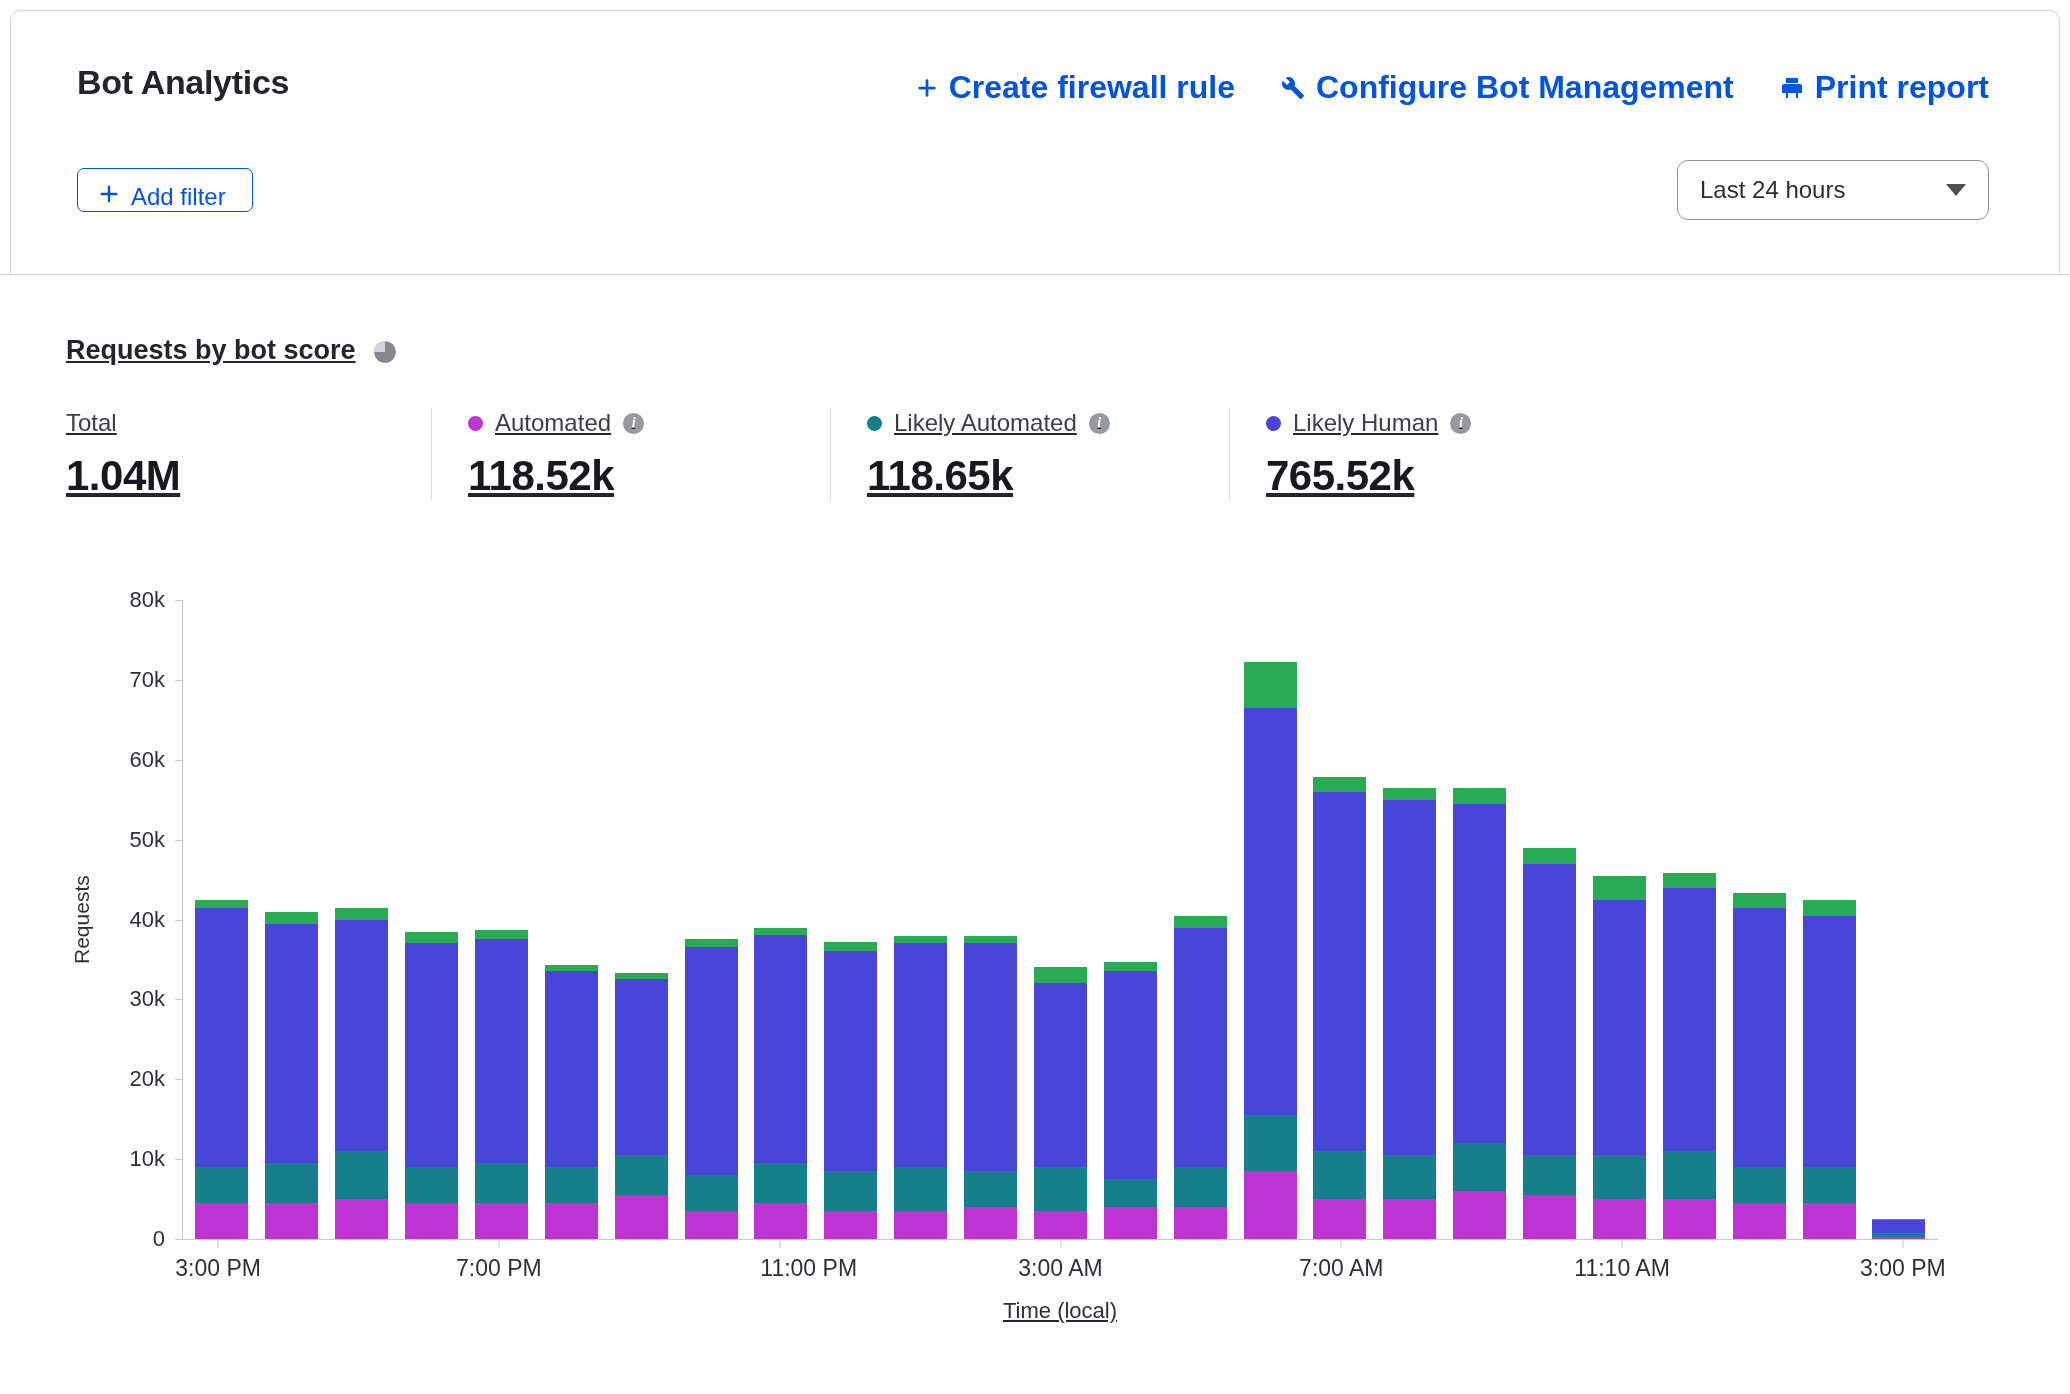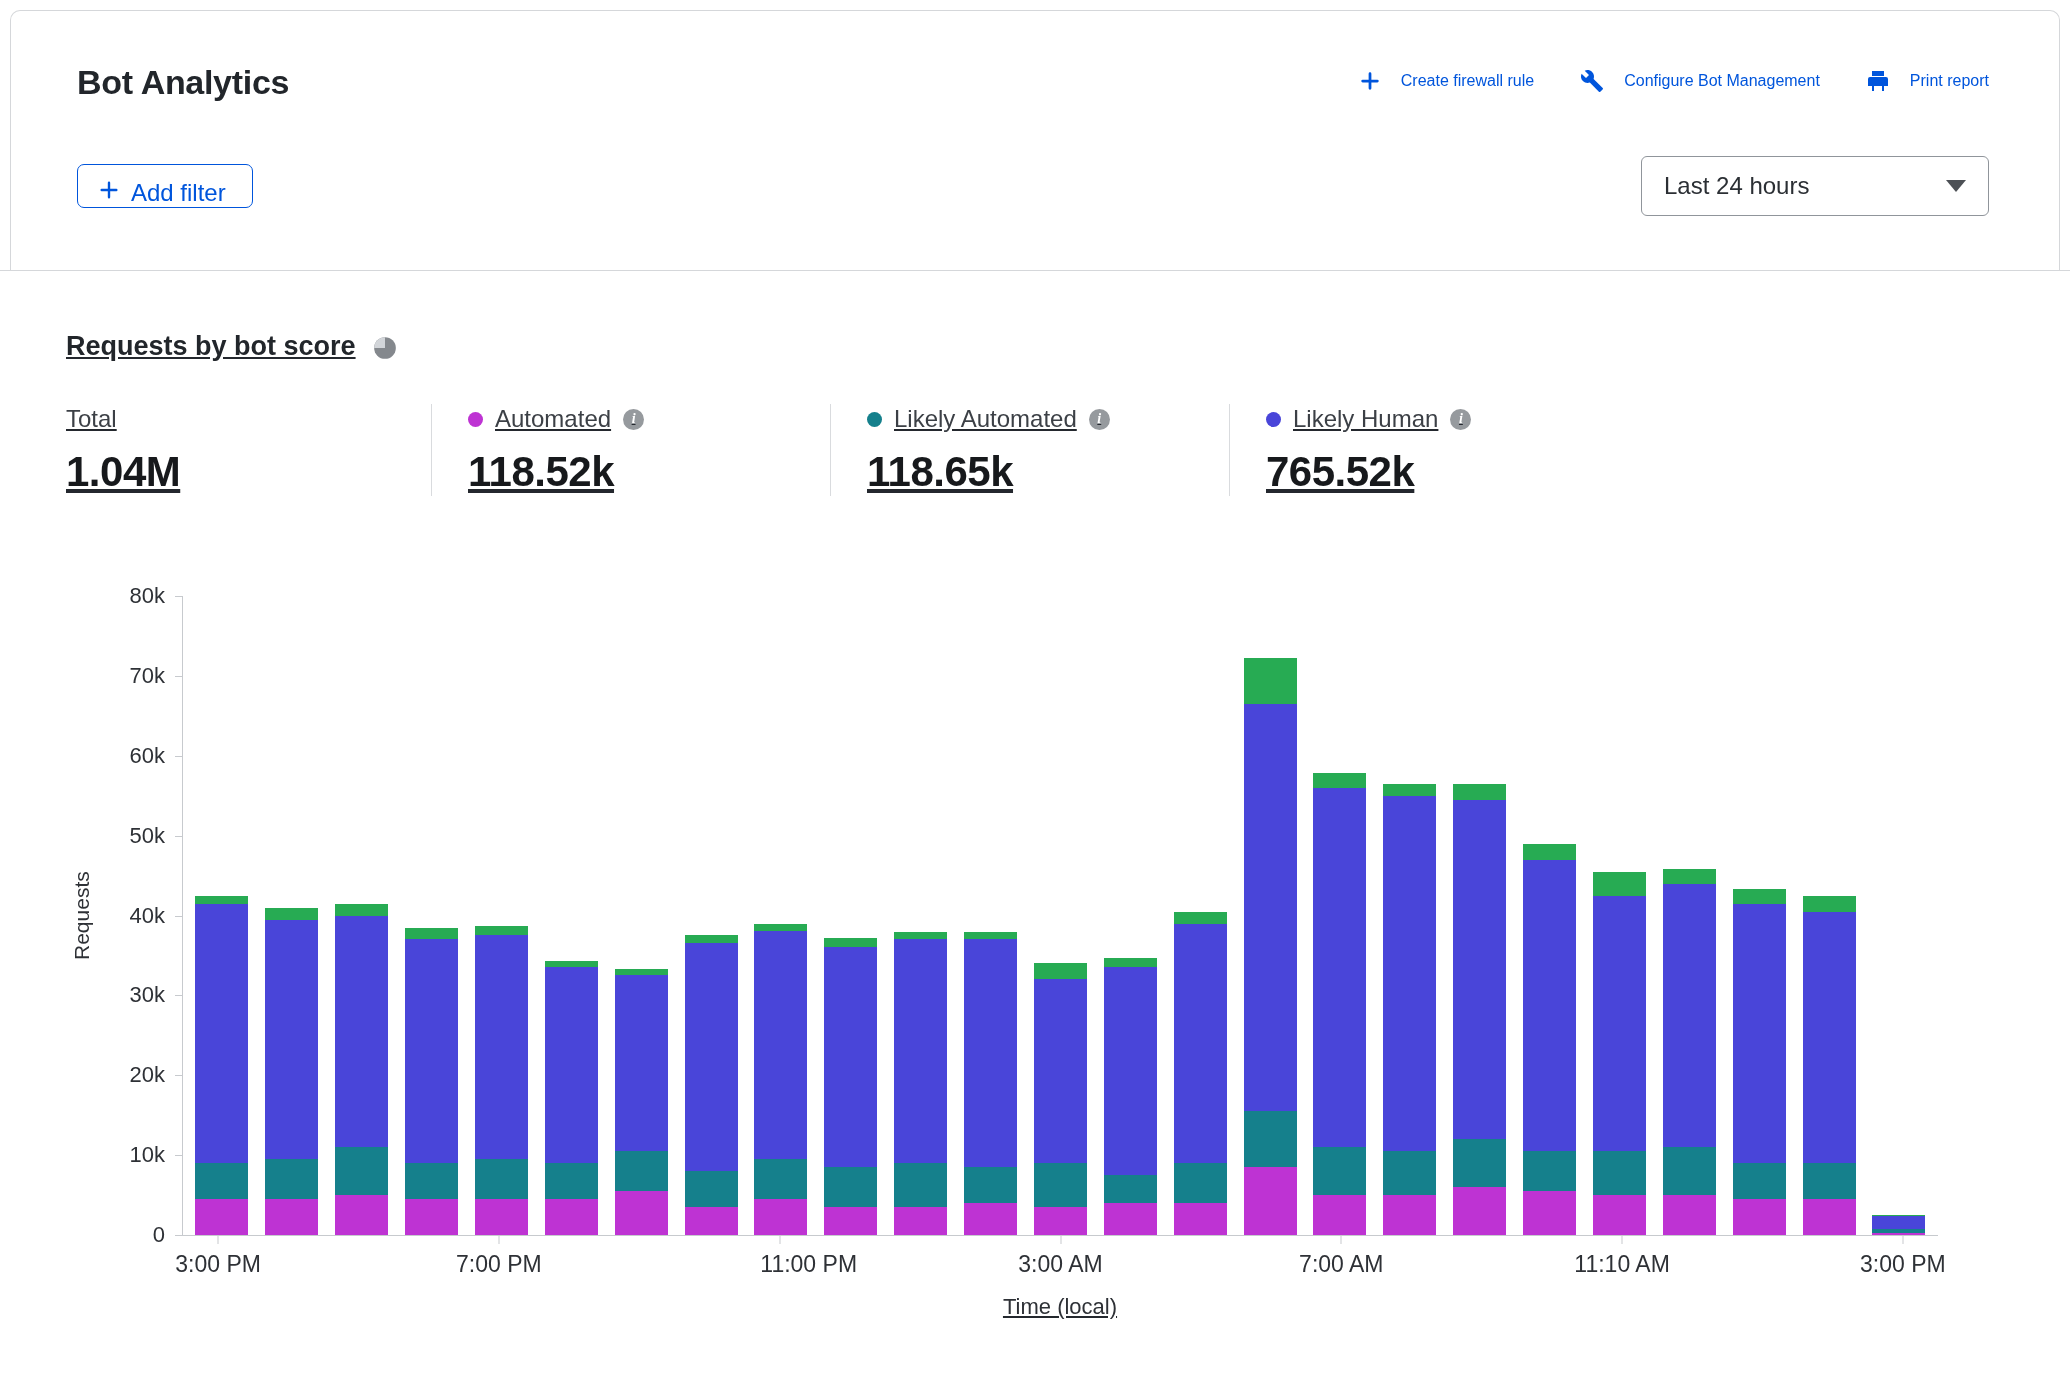--- a/index.html
+++ b/index.html
@@ -12,34 +12,34 @@
     margin:10px 10px 0 10px;
     border:1px solid #d5d7da;
     border-bottom:none;
     border-radius:10px 10px 0 0;
     padding:52px 70px 54px 66px;
   }
   .header-row { display:flex; justify-content:space-between; align-items:flex-start; }
   .page-title { font-size:34px; font-weight:700; margin:0; color:#22262b; letter-spacing:-0.3px; }
   .actions { display:flex; align-items:center; gap:46px; margin-top:6px; }
   .action-link {
-    display:inline-flex; align-items:center; gap:20px;
-    color:#0055dc; font-size:16px; text-decoration:none; cursor:pointer; font-weight:400;
+    display:inline-flex; align-items:center; gap:11px;
+    color:#0055dc; font-size:32px; text-decoration:none; cursor:pointer; font-weight:700;
   }
   .action-link svg { display:block; }
 
   .filter-row { display:flex; justify-content:space-between; align-items:center; margin-top:54px; }
   .add-filter {
     display:inline-flex; align-items:center; gap:11px;
     background:#fff; border:1px solid #0055dc; color:#0055dc;
     font-size:24px; font-family:inherit; padding:14px 26px 0 20px; border-radius:7px; cursor:pointer;
   }
   .dropdown {
     display:flex; align-items:center; justify-content:space-between;
-    width:348px; border:1px solid #90959b; border-radius:6px;
+    width:312px; border:1px solid #90959b; border-radius:11px;
     padding:15px 22px; font-size:24px; color:#2b2f34; cursor:pointer; background:#fff;
   }
   .chev {
     width:0; height:0;
     border-left:10px solid transparent; border-right:10px solid transparent;
     border-top:12px solid #4c5055; margin-left:14px;
   }
 
   .divider { height:1px; background:#d5d7da; width:100%; }
 

